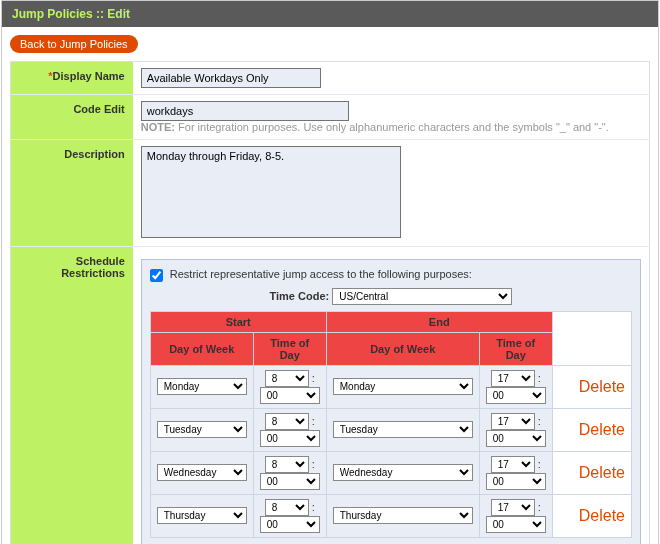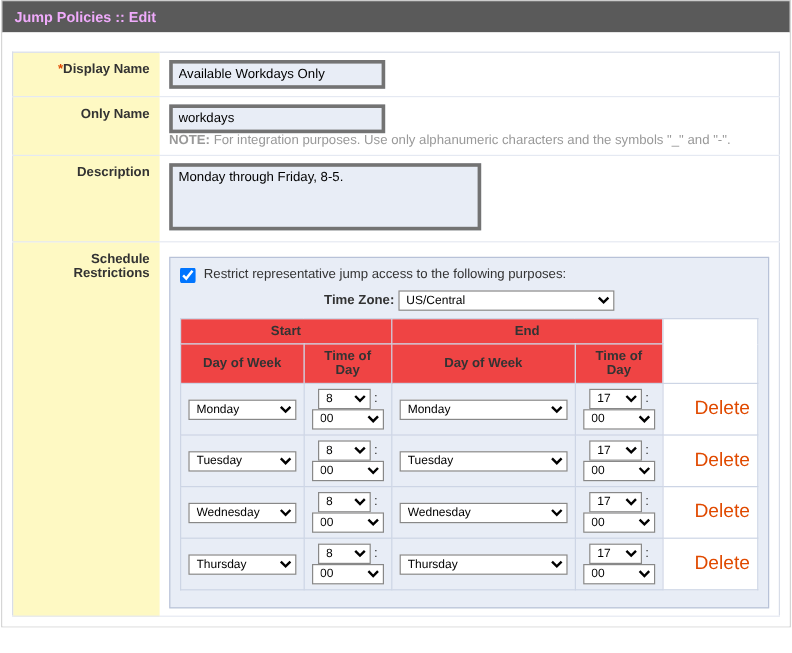--- a/index.html
+++ b/index.html
@@ -11,21 +11,21 @@
     color: #333;
     width: 660px;
   }
   .container {
     border: 1px solid #ccc;
     width: 658px;
     margin: 0 auto;
   }
   .header-bar {
     background: #5a5a5a;
-    color: #f0abfc;
+    color: #bef264;
     font-weight: bold;
     padding: 6px 10px;
     font-size: 12px;
   }
   .content {
     padding: 8px;
     background: #fff;
   }
   .btn-orange {
     background: #e04a00;
@@ -50,36 +50,36 @@
     margin-top: 8px;
   }
   .form-tbl > tbody > tr > td {
     padding: 6px 8px;
     vertical-align: top;
     border-bottom: 1px solid #e5e9f2;
   }
   .label-cell {
     width: 176px;
     text-align: right;
-    background: #fef9c3;
+    background: #bef264;
     font-weight: bold;
     color: #333;
     padding-top: 8px !important;
   }
   .req-star { color: #e04a00; font-weight: bold; }
   .txt {
     background: #e8edf6;
-    border: 3px solid #737373;
+    border: 1px solid #737373;
     padding: 3px 5px;
     font-family: Arial, sans-serif;
     font-size: 11px;
   }
   .display-input { width: 180px; }
-  .code-input { width: 180px; }
-  .desc-input { width: 260px; height: 56px; resize: none; }
+  .code-input { width: 208px; }
+  .desc-input { width: 260px; height: 92px; resize: none; }
   .note { color: #999; font-size: 11px; }
   .note b { color: #999; }
   .sched-block {
     background: #e8edf6;
     border: 1px solid #b8c2d8;
     padding: 8px;
     margin-top: 6px;
   }
   .tz-row {
     text-align: center;
@@ -117,36 +117,37 @@
   .chk { margin: 0 4px 0 0; vertical-align: middle; }
   .del-cell { background:#fff !important; border:1px solid #cdd5e5; }
 </style>
 </head>
 <body>
 
 <div class="container">
   <div class="header-bar">Jump Policies :: Edit</div>
 
   <div class="content">
+    <button class="btn-orange">Back to Jump Policies</button>
 
     <table class="form-tbl">
       <tbody>
 
         <tr>
           <td class="label-cell">
             <span class="req-star">*</span><span>Display Name</span>
           </td>
           <td>
             <input type="text" class="txt display-input" value="Available Workdays Only" style="">
           </td>
         </tr>
 
         <tr>
           <td class="label-cell">
-            <span>Only Name</span>
+            <span>Code Edit</span>
           </td>
           <td>
             <input type="text" class="txt code-input" value="workdays" style=""><br>
             <span class="note">
               <b>NOTE:</b><span> For integration purposes. Use only alphanumeric characters and the symbols "_" and "-".</span>
             </span>
           </td>
         </tr>
 
         <tr>
@@ -163,21 +164,21 @@
             <span>Schedule Restrictions</span>
           </td>
           <td>
             <div class="sched-block">
               <label>
                 <input type="checkbox" class="chk" id="restrict-chk" checked="" style="">
                 <span>Restrict representative jump access to the following purposes:</span>
               </label>
 
               <div class="tz-row" style="margin-top:6px;">
-                <span>Time Zone:</span>
+                <span>Time Code:</span>
                 <select class="tz-select">
                   <option>US/Central</option>
                 </select>
               </div>
 
               <table class="sched-tbl">
                 <thead>
                   <tr>
                     <th colspan="2">Start</th>
                     <th colspan="2">End</th>

